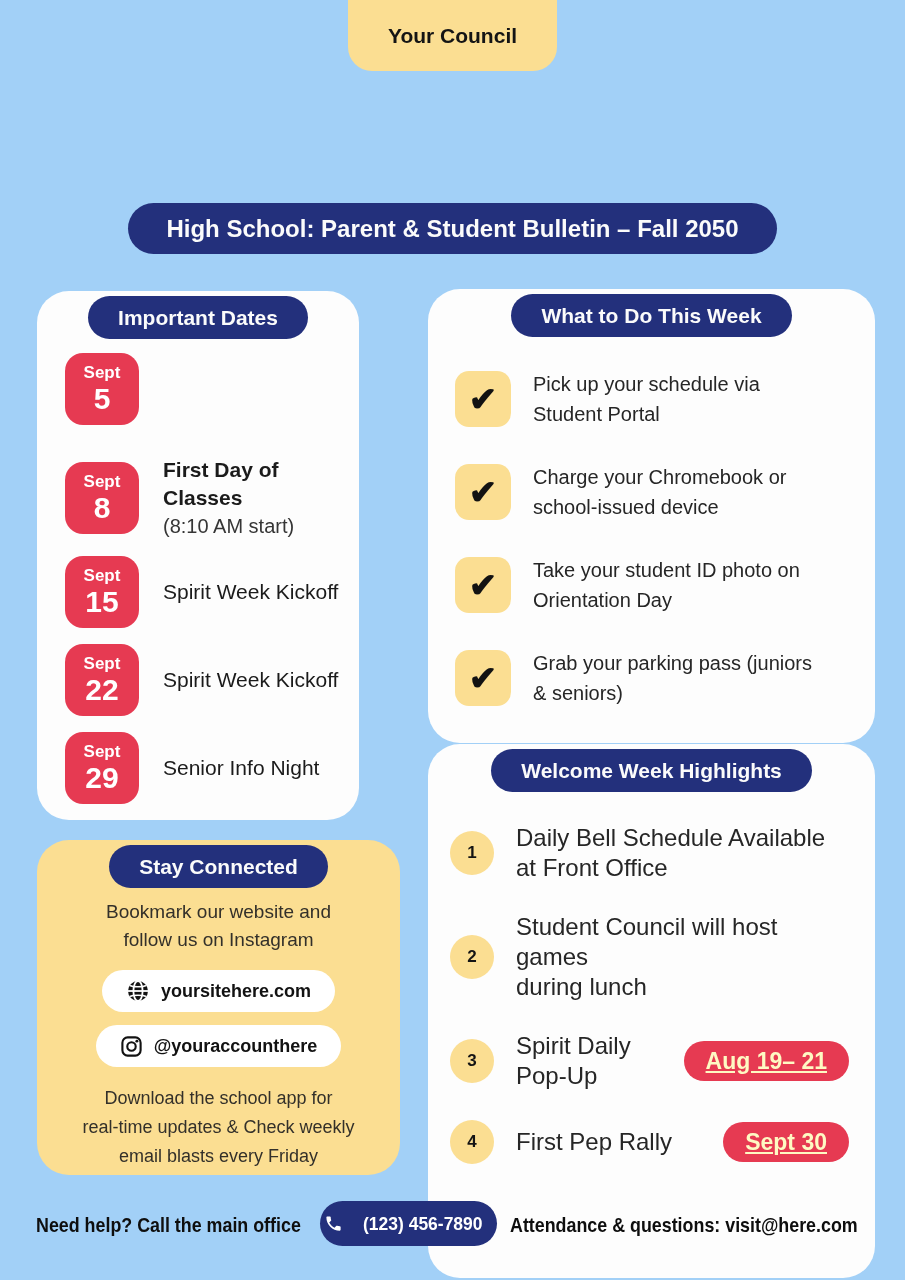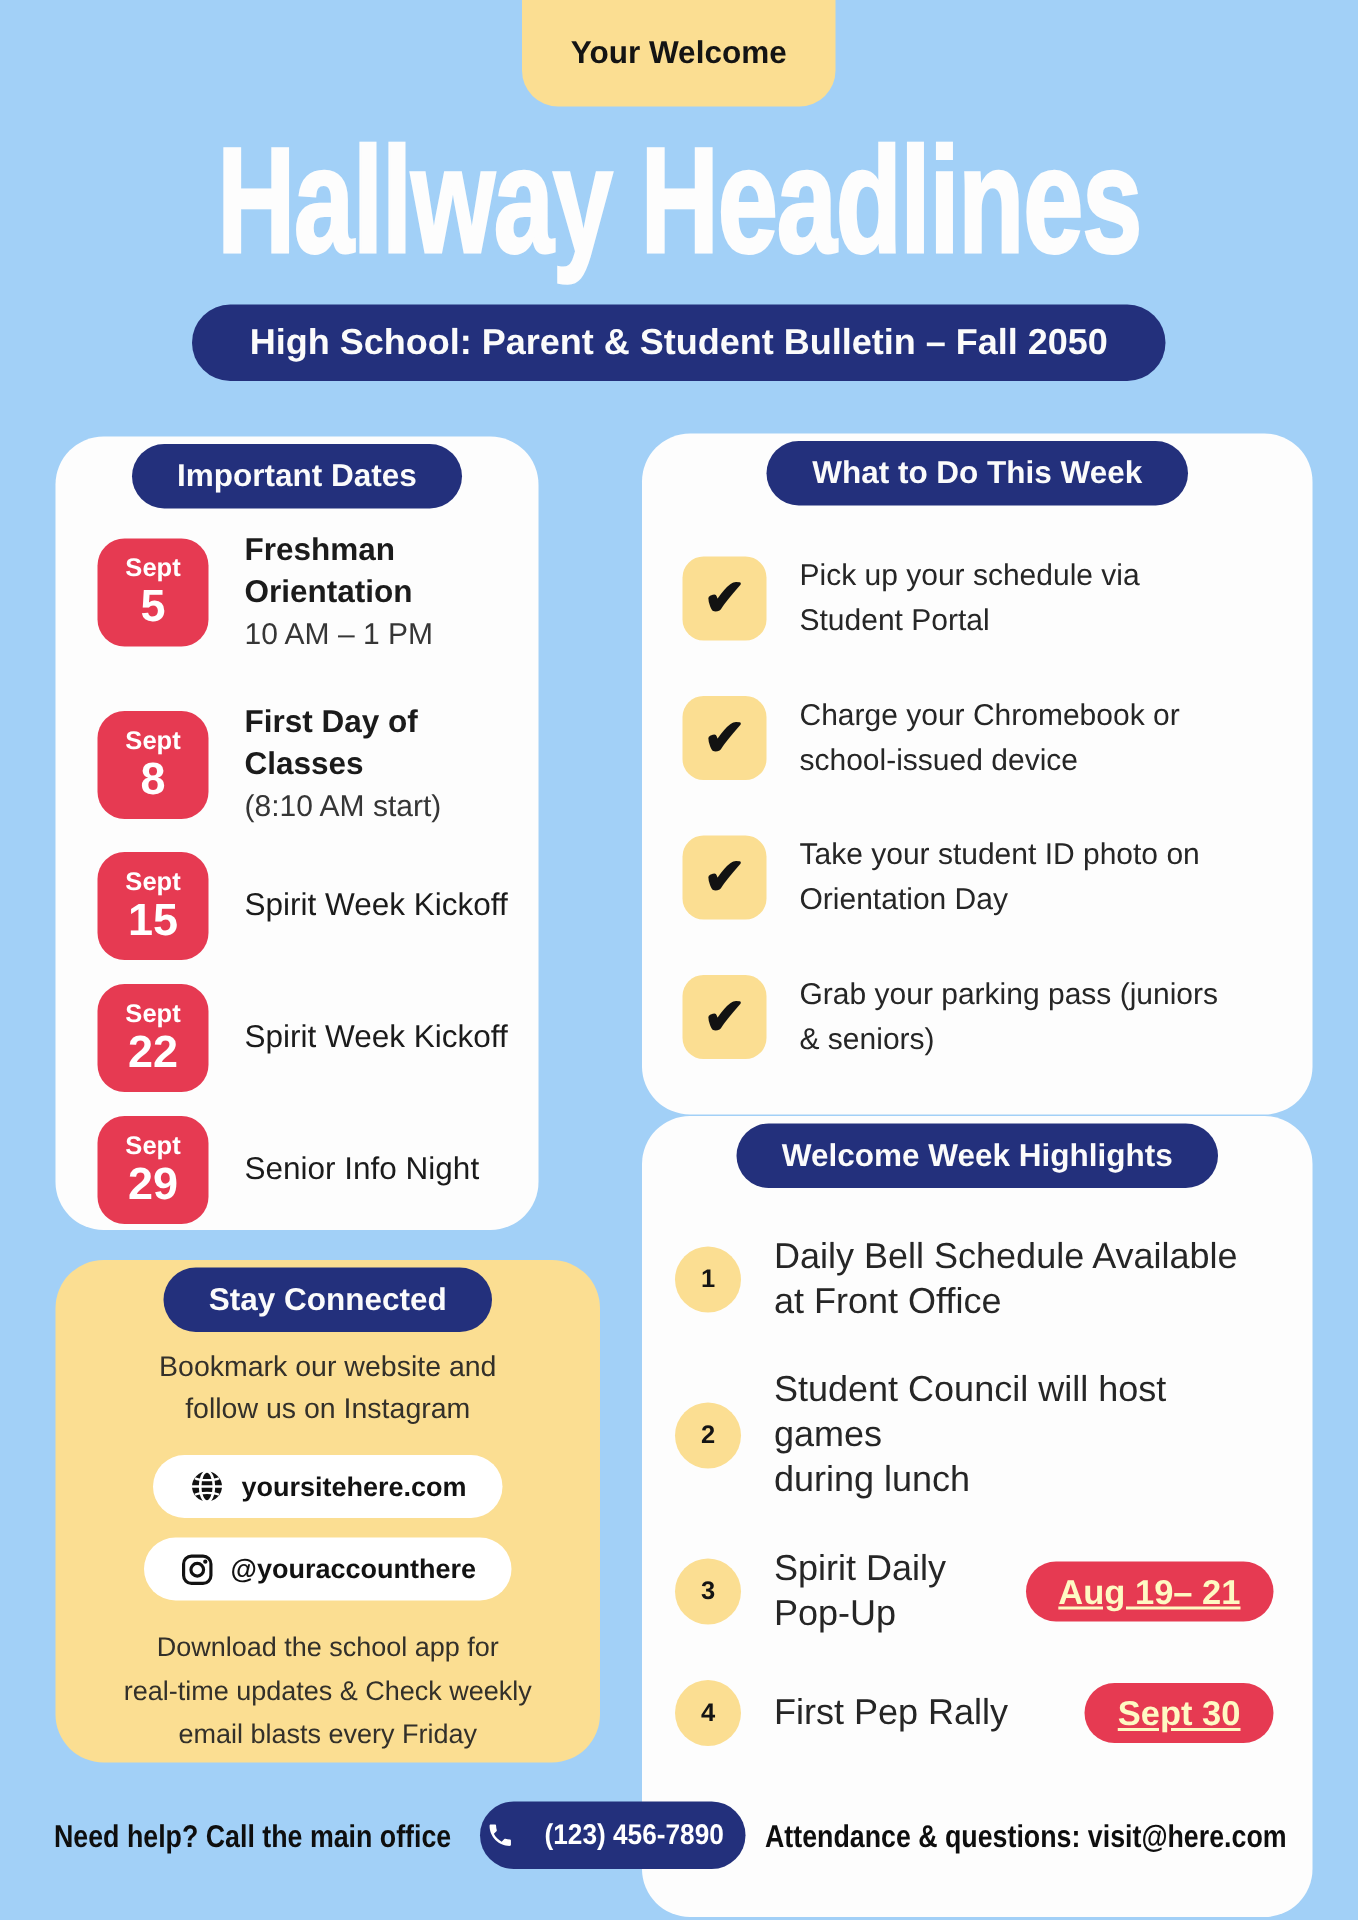--- a/index.html
+++ b/index.html
@@ -123,42 +123,35 @@
     position:absolute;left:510px;top:1213px;font-size:21px;font-weight:700;color:#0e0e0e;
     transform:scaleX(0.85);transform-origin:left center;white-space:nowrap;
   }
 </style>
 </head>
 <body>
 
 <div class="page">
 
   <div class="school-badge">
-    <span>Your Welcome</span>
+    <span>Your Council</span>
   </div>
-  <h1 class="main-title">
-    <span class="condense">Hallway Headlines</span>
-  </h1>
   <div class="subtitle-pill">
     <span>High School: Parent &amp; Student Bulletin – Fall 2050</span>
   </div>
 
   <section class="card card-dates">
     <div class="pill-header">
       <span>Important Dates</span>
     </div>
     <div class="dates-rows">
       <div class="date-row">
         <div class="date-chip">
           <span class="month">Sept</span>
           <span class="day">5</span>
-        </div>
-        <div class="date-text">
-          <div class="date-title">Freshman Orientation</div>
-          <div class="date-detail">10 AM – 1 PM</div>
         </div>
       </div>
       <div class="date-row">
         <div class="date-chip">
           <span class="month">Sept</span>
           <span class="day">8</span>
         </div>
         <div class="date-text">
           <div class="date-title">First Day of Classes</div>
           <div class="date-detail">(8:10 AM start)</div>

